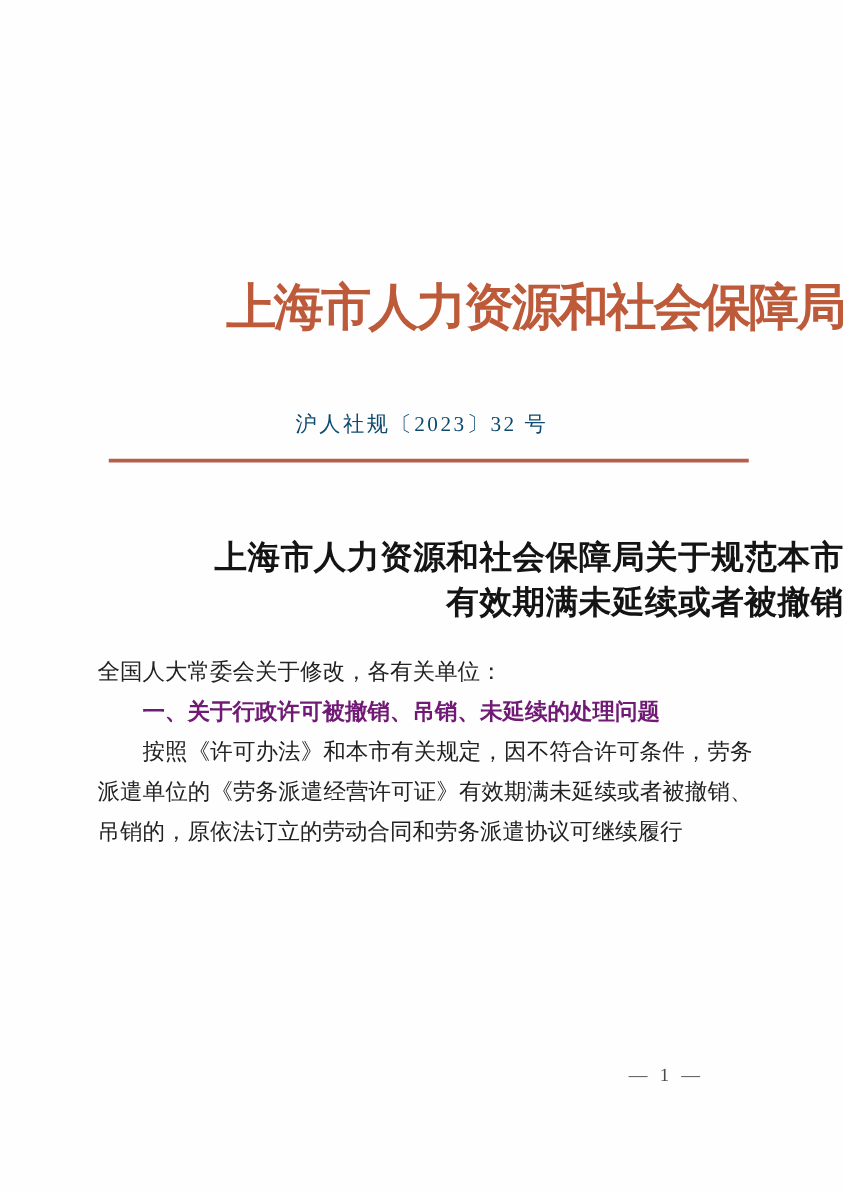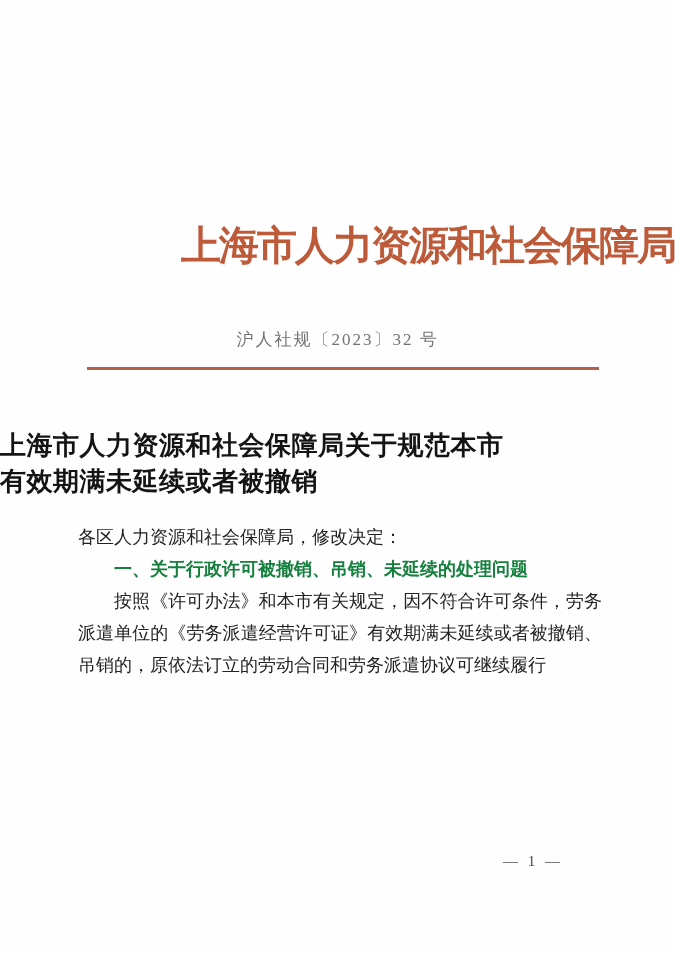--- a/index.html
+++ b/index.html
@@ -27,33 +27,33 @@
     letter-spacing:-2px;
     color:var(--accent);
     white-space:nowrap;
   }
   
   .doc-number{
     position:absolute;top:328px;left:0;right:0;
     text-align:center;
     font-size:17px;
     letter-spacing:2px;
-    color:#737373;
+    color:#0c4a6e;
   }
   
   .red-rule{
     position:absolute;top:367px;left:87px;
     width:512px;height:3px;
     background:var(--rule);
   }
   
   .doc-title{
     position:absolute;top:428px;left:0;right:0;
     margin:0;
-    text-align:left;
+    text-align:right;
     font-size:26px;
     font-weight:700;
     line-height:36px;
     letter-spacing:0.5px;
     color:#141414;
   }
   
   .doc-body{
     position:absolute;top:521px;left:78px;
     width:524px;height:330px;
@@ -63,21 +63,21 @@
     color:#222;
   }
   .doc-body p{
     margin:0;
     text-align:justify;
   }
   .doc-body p.indent{text-indent:2em;}
   .doc-body p.section-heading{
     font-family:"Liberation Sans","DejaVu Sans",sans-serif;
     font-weight:700;
-    color:#15803d;
+    color:#701a75;
     text-align:left;
   }
   
   .page-number{
     position:absolute;top:853px;left:503px;
     font-size:15px;
     letter-spacing:3px;
     color:var(--page-num);
     white-space:nowrap;
   }
@@ -92,20 +92,20 @@
   <div class="doc-number">沪人社规〔2023〕32 号</div>
 
   <div class="red-rule"></div>
 
   <h1 class="doc-title">
     <span>上海市人力资源和社会保障局关于规范本市</span><br>
     <span>有效期满未延续或者被撤销</span>
   </h1>
 
   <div class="doc-body">
-    <p>各区人力资源和社会保障局，修改决定：</p>
+    <p>全国人大常委会关于修改，各有关单位：</p>
     <p class="indent section-heading">一、关于行政许可被撤销、吊销、未延续的处理问题</p>
     <p class="indent">按照《许可办法》和本市有关规定，因不符合许可条件，劳务派遣单位的《劳务派遣经营许可证》有效期满未延续或者被撤销、吊销的，原依法订立的劳动合同和劳务派遣协议可继续履行</p>
   </div>
 
   <div class="page-number">— 1 —</div>
 
 </div>
 
 </body></html>

